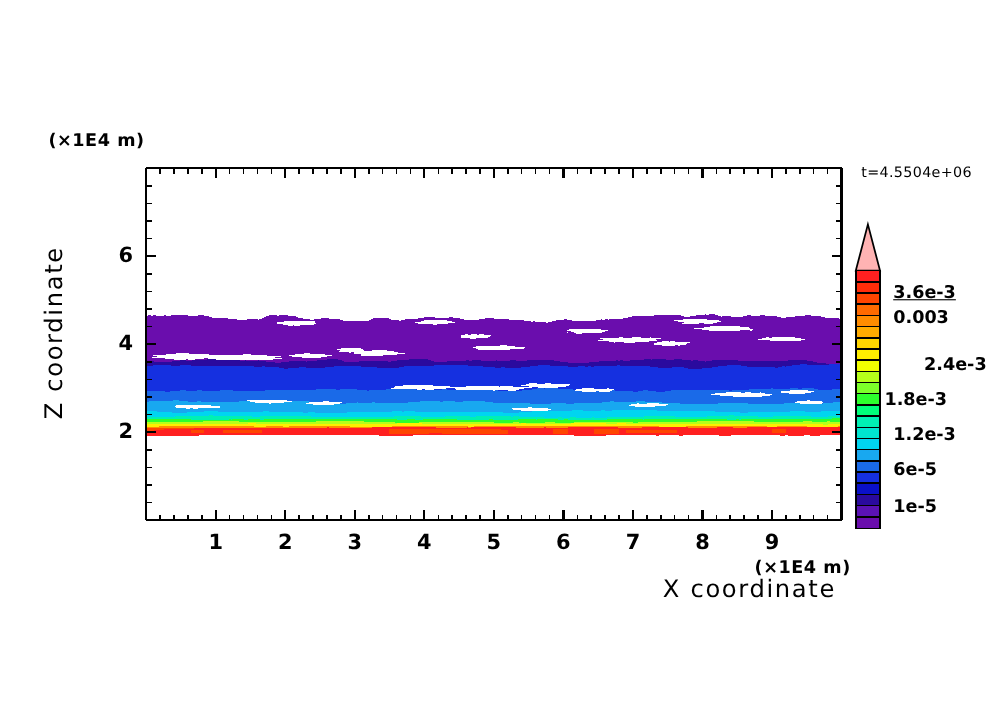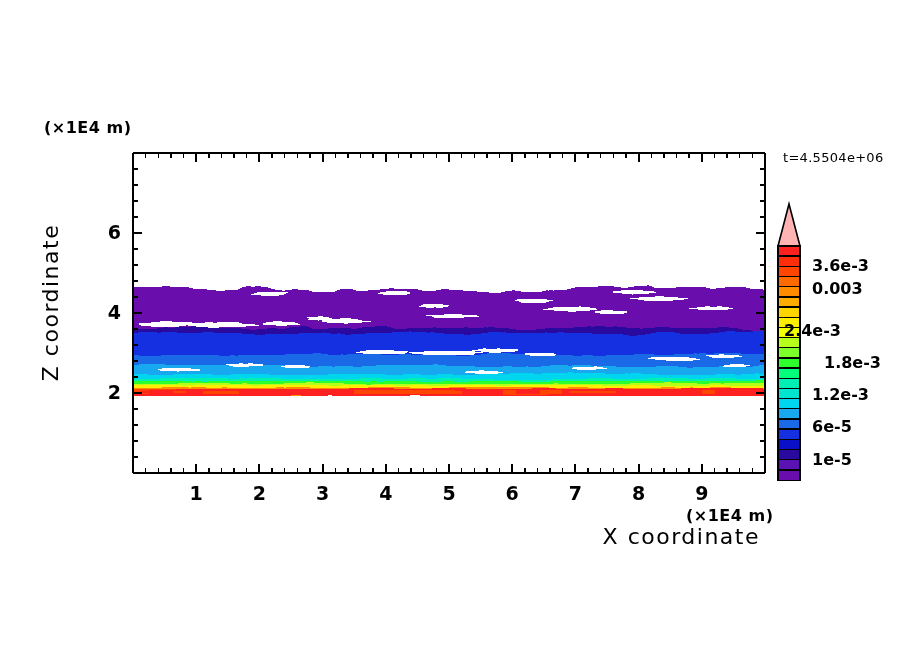--- a/index.html
+++ b/index.html
@@ -291,22 +291,22 @@
       <rect x="8" y="198.60869565217394" width="22" height="10.573913043478262" fill="#00d5f0" stroke="#000" stroke-width="1.4" shape-rendering="crispEdges"></rect>
       <rect x="8" y="208.7826086956522" width="22" height="10.573913043478262" fill="#18a8f0" stroke="#000" stroke-width="1.4" shape-rendering="crispEdges"></rect>
       <rect x="8" y="218.95652173913044" width="22" height="10.573913043478262" fill="#1a6ae8" stroke="#000" stroke-width="1.4" shape-rendering="crispEdges"></rect>
       <rect x="8" y="229.13043478260872" width="22" height="10.573913043478262" fill="#1530e0" stroke="#000" stroke-width="1.4" shape-rendering="crispEdges"></rect>
       <rect x="8" y="239.30434782608697" width="22" height="10.573913043478262" fill="#0a10c8" stroke="#000" stroke-width="1.4" shape-rendering="crispEdges"></rect>
       <rect x="8" y="249.47826086956525" width="22" height="10.573913043478262" fill="#2a0a9e" stroke="#000" stroke-width="1.4" shape-rendering="crispEdges"></rect>
       <rect x="8" y="259.6521739130435" width="22" height="10.573913043478262" fill="#5a12b4" stroke="#000" stroke-width="1.4" shape-rendering="crispEdges"></rect>
       <rect x="8" y="269.82608695652175" width="22" height="10.573913043478262" fill="#6a0dad" stroke="#000" stroke-width="1.4" shape-rendering="crispEdges"></rect>
     </svg>
 <div id="cbarlabels">
-      <div class="abs txt cblab" style="left: 812px; top: 256.348px;">3.6e-3</div>
+      <div class="abs txt cblab" style="left: 812px; top: 256.348px; text-decoration: underline;">3.6e-3</div>
       <div class="abs txt cblab" style="left: 812px; top: 279px;">0.003</div>
-      <div class="abs txt cblab" style="left: 784px; top: 320.783px;">2.4e-3</div>
-      <div class="abs txt cblab" style="left: 824px; top: 353px;">1.8e-3</div>
+      <div class="abs txt cblab" style="left: 840px; top: 320.783px;">2.4e-3</div>
+      <div class="abs txt cblab" style="left: 804px; top: 353px;">1.8e-3</div>
       <div class="abs txt cblab" style="left: 812px; top: 385.217px;">1.2e-3</div>
       <div class="abs txt cblab" style="left: 812px; top: 417.435px;">6e-5</div>
       <div class="abs txt cblab" style="left: 812px; top: 449.652px;">1e-5</div>
     </div>
 
 </div>
 
 </body></html>

